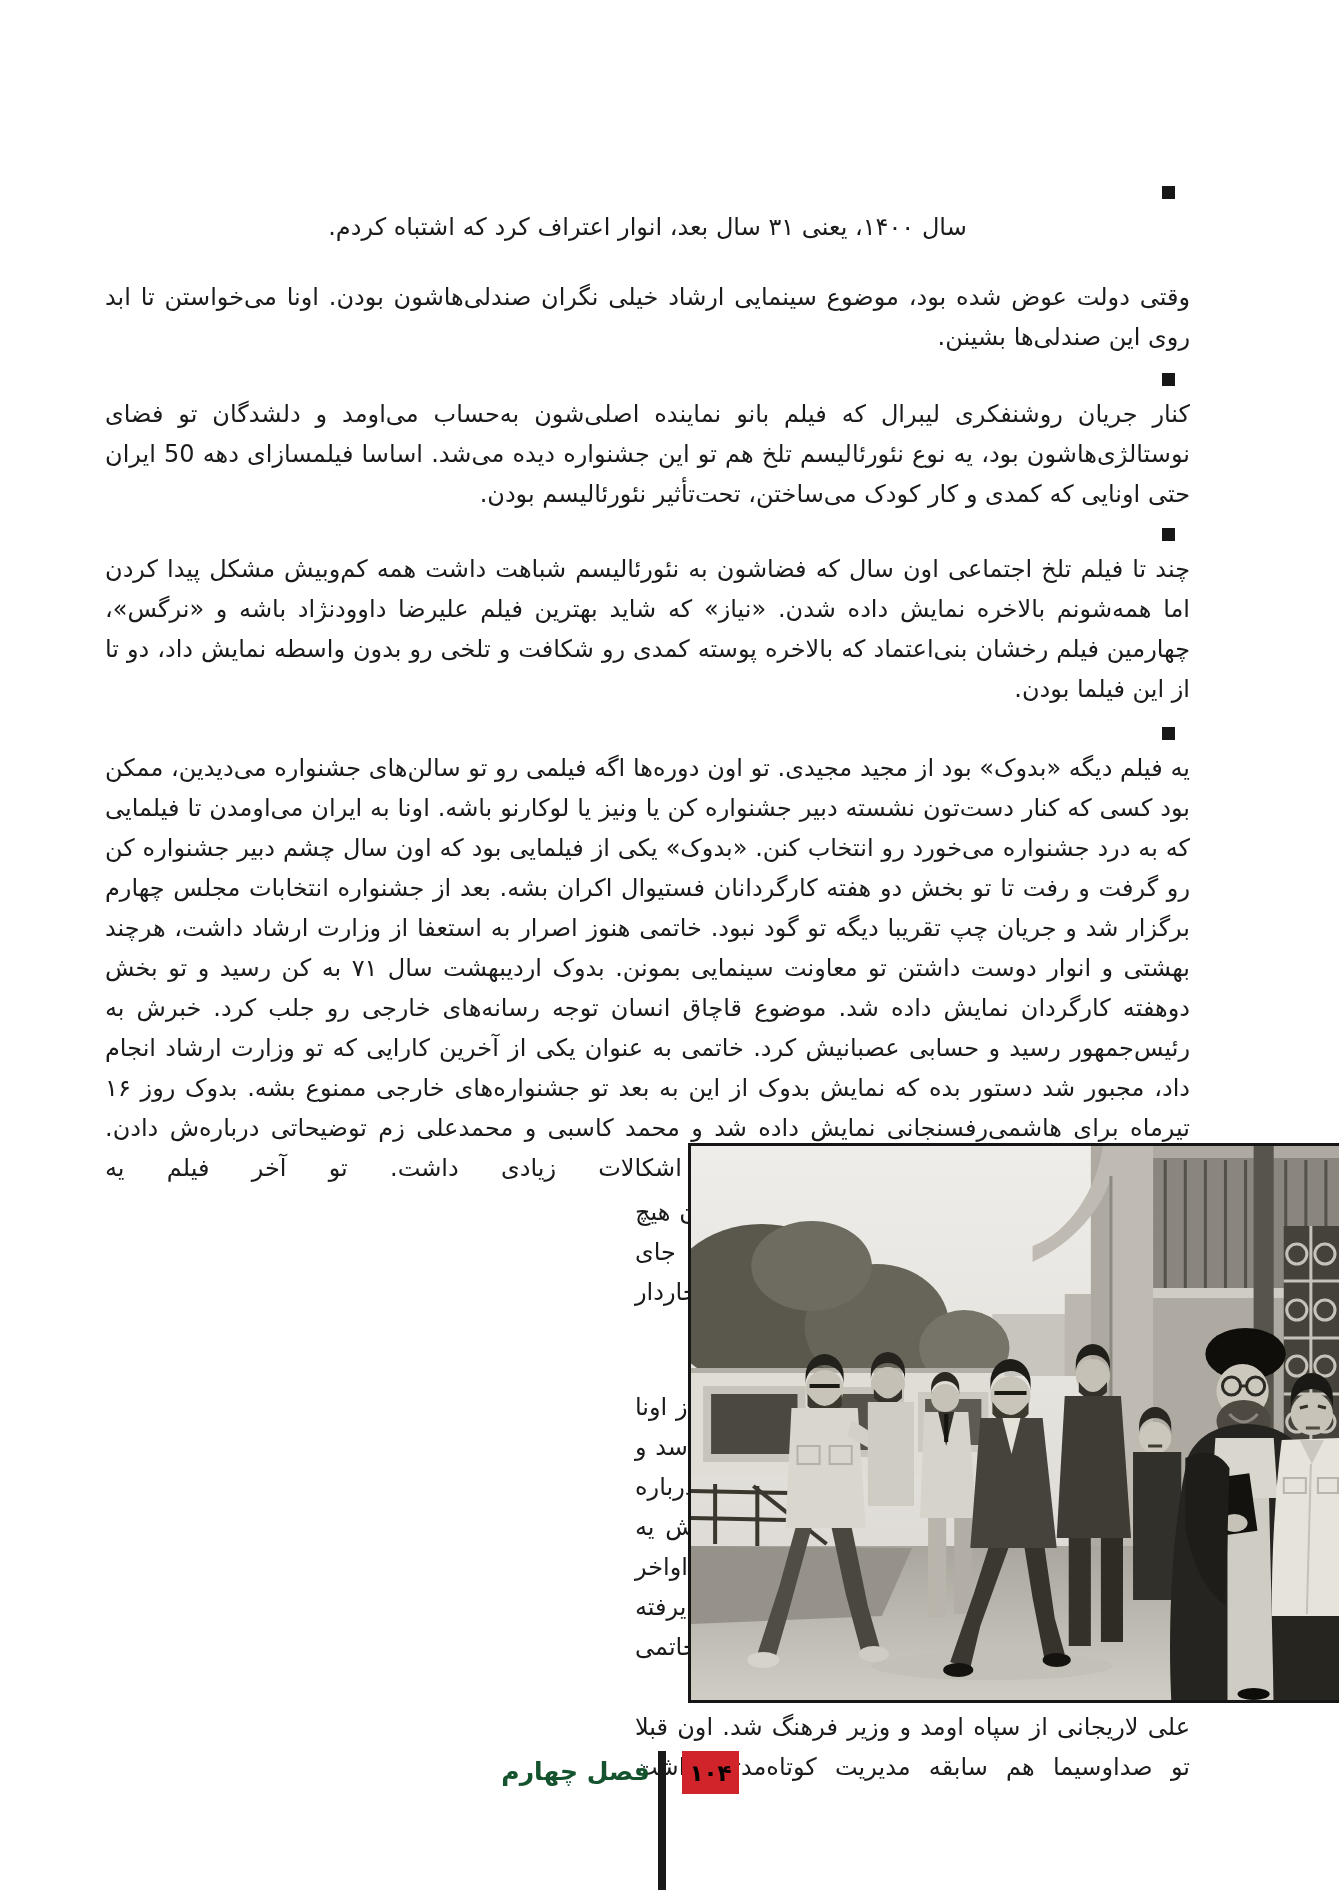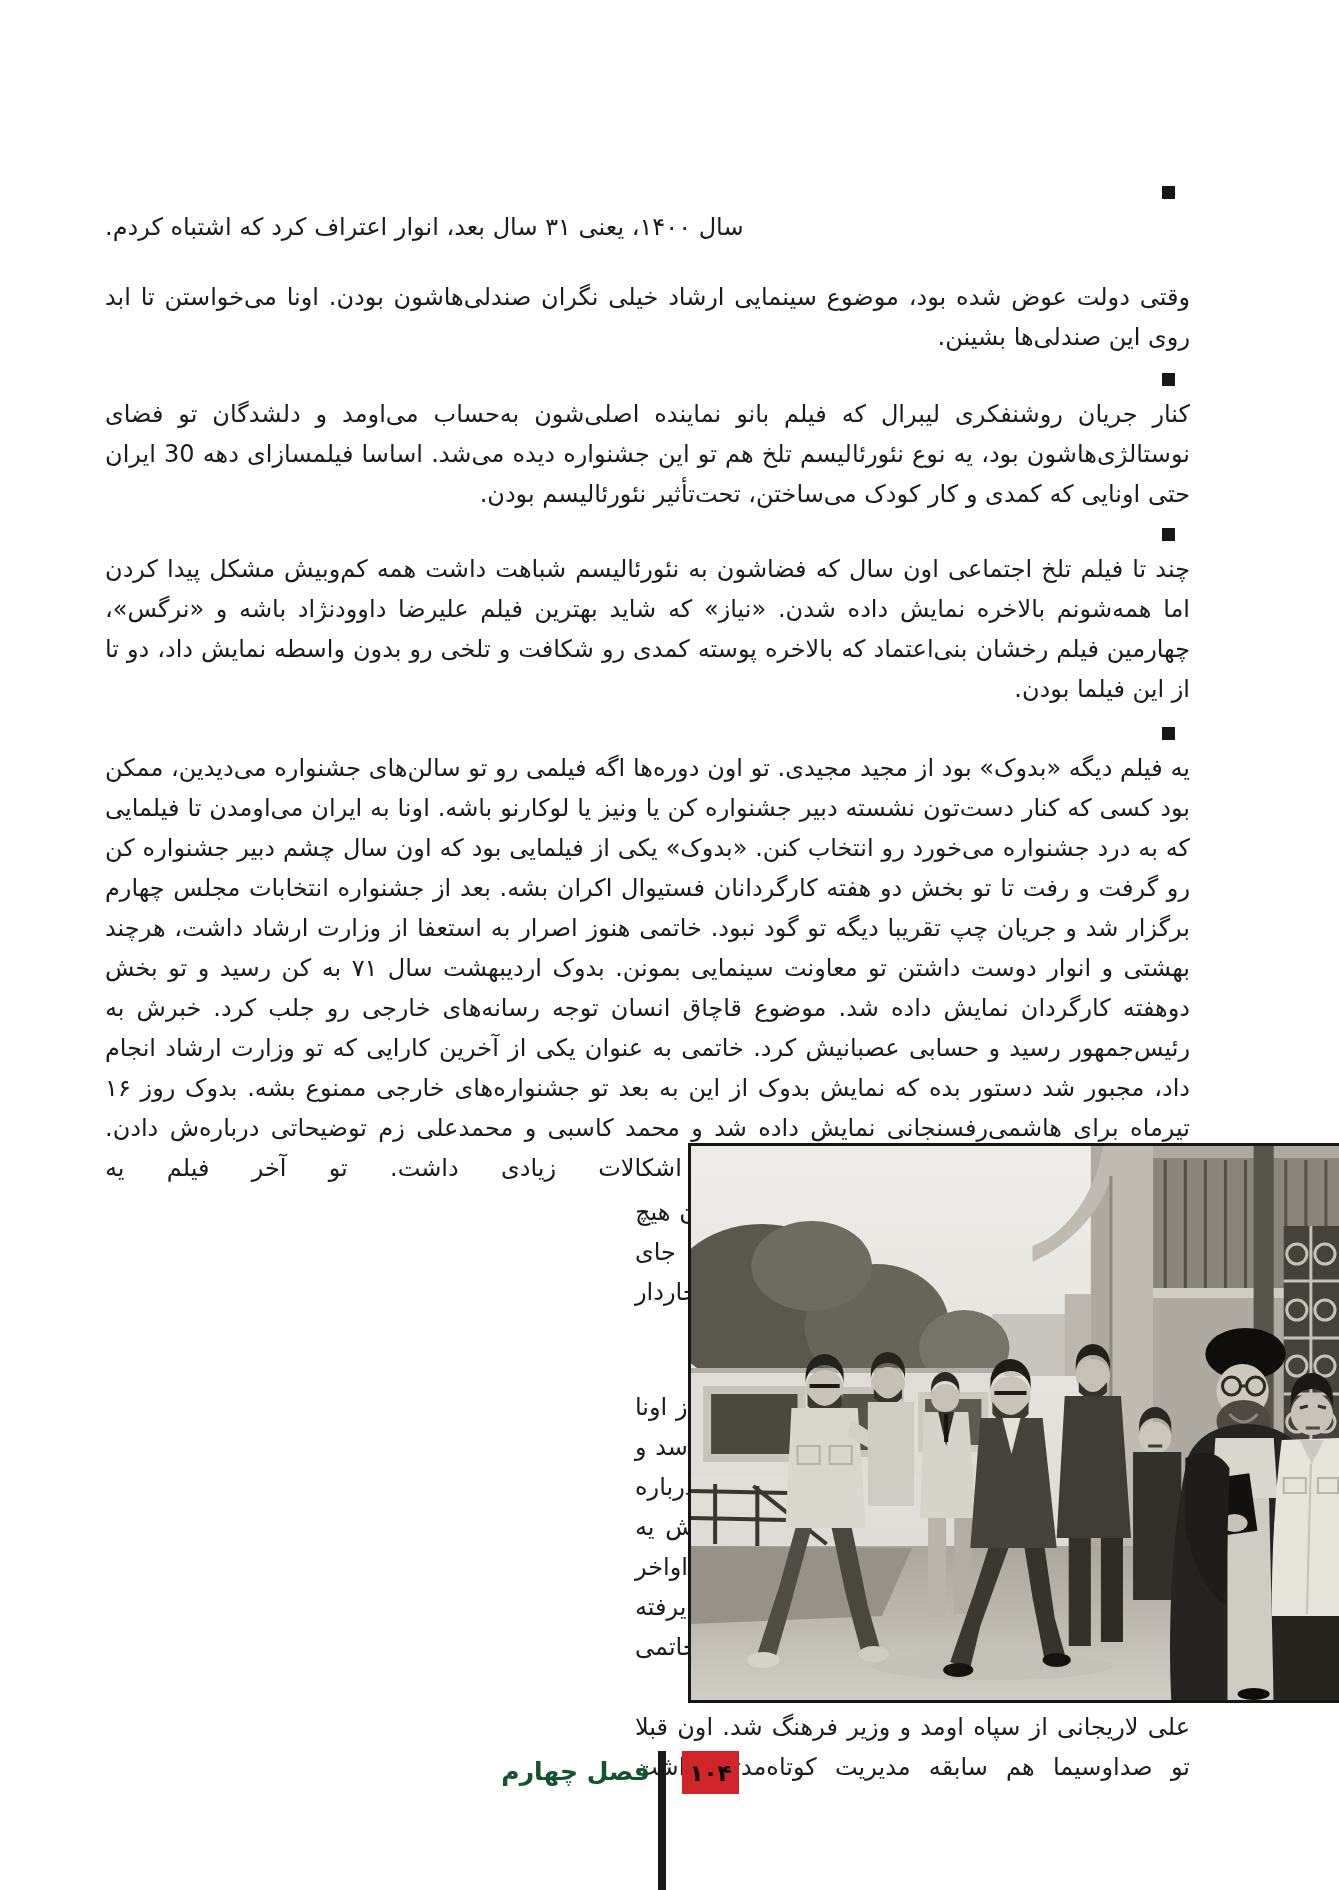--- a/index.html
+++ b/index.html
@@ -7,21 +7,21 @@
     position:relative;width:1339px;height:1890px;background:#ffffff;overflow:hidden;
     font-family:"DejaVu Sans",sans-serif;color:#1b1b1b;
   }
   .main{
     position:absolute;top:186px;right:149px;width:1085px;z-index:1;
     direction:rtl;text-align:justify;font-size:24px;line-height:40px;
   }
   .main p{margin:0;}
   .bullet-row{height:13px;line-height:13px;text-align:right;margin:0 15px 8px 0;}
   .sq{display:inline-block;width:13px;height:13px;background:#171717;vertical-align:top;}
-  .intro-line{white-space:nowrap;text-align:left;}
+  .intro-line{white-space:nowrap;text-align:center;}
   .audio-marker{
     display:flex;direction:ltr;flex-direction:row;justify-content:flex-end;align-items:center;
     gap:7px;height:40px;margin:2px 4px 0 0;
   }
   .audio-num{font-size:36px;font-weight:bold;color:#df2128;line-height:40px;letter-spacing:1px;}
   .audio-dots{display:flex;flex-direction:row;gap:7px;align-items:center;}
   .dot{width:13px;height:13px;border-radius:50%;background:#df2128;}
   .p-chairs{margin-top:30px !important;}
   .b2{margin-top:16px;}
   .b3{margin-top:14px;}
@@ -59,21 +59,21 @@
 
     <p class="intro-line">سال ۱۴۰۰، یعنی ۳۱ سال بعد، انوار اعتراف کرد که اشتباه کردم.</p>
 
 
     <p class="p-chairs">وقتی دولت عوض شده بود، موضوع سینمایی ارشاد خیلی نگران صندلی‌هاشون بودن. اونا می‌خواستن تا ابد روی این صندلی‌ها بشینن.</p>
 
     <div class="bullet-row b2">
       <span class="sq"></span>
     </div>
 
-    <p>کنار جریان روشنفکری لیبرال که فیلم بانو نماینده اصلی‌شون به‌حساب می‌اومد و دلشدگان تو فضای نوستالژی‌هاشون بود، یه نوع نئورئالیسم تلخ هم تو این جشنواره دیده می‌شد. اساسا فیلمسازای دهه 30 ایران حتی اونایی که کمدی و کار کودک می‌ساختن، تحت‌تأثیر نئورئالیسم بودن.</p>
+    <p>کنار جریان روشنفکری لیبرال که فیلم بانو نماینده اصلی‌شون به‌حساب می‌اومد و دلشدگان تو فضای نوستالژی‌هاشون بود، یه نوع نئورئالیسم تلخ هم تو این جشنواره دیده می‌شد. اساسا فیلمسازای دهه 50 ایران حتی اونایی که کمدی و کار کودک می‌ساختن، تحت‌تأثیر نئورئالیسم بودن.</p>
 
     <div class="bullet-row b3">
       <span class="sq"></span>
     </div>
 
     <p>چند تا فیلم تلخ اجتماعی اون سال که فضاشون به نئورئالیسم شباهت داشت همه کم‌وبیش مشکل پیدا کردن اما همه‌شونم بالاخره نمایش داده شدن. «نیاز» که شاید بهترین فیلم علیرضا داوودنژاد باشه و «نرگس»، چهارمین فیلم رخشان بنی‌اعتماد که بالاخره پوسته کمدی رو شکافت و تلخی رو بدون واسطه نمایش داد، دو تا از این فیلما بودن.</p>
 
     <div class="bullet-row b4">
       <span class="sq"></span>
     </div>

